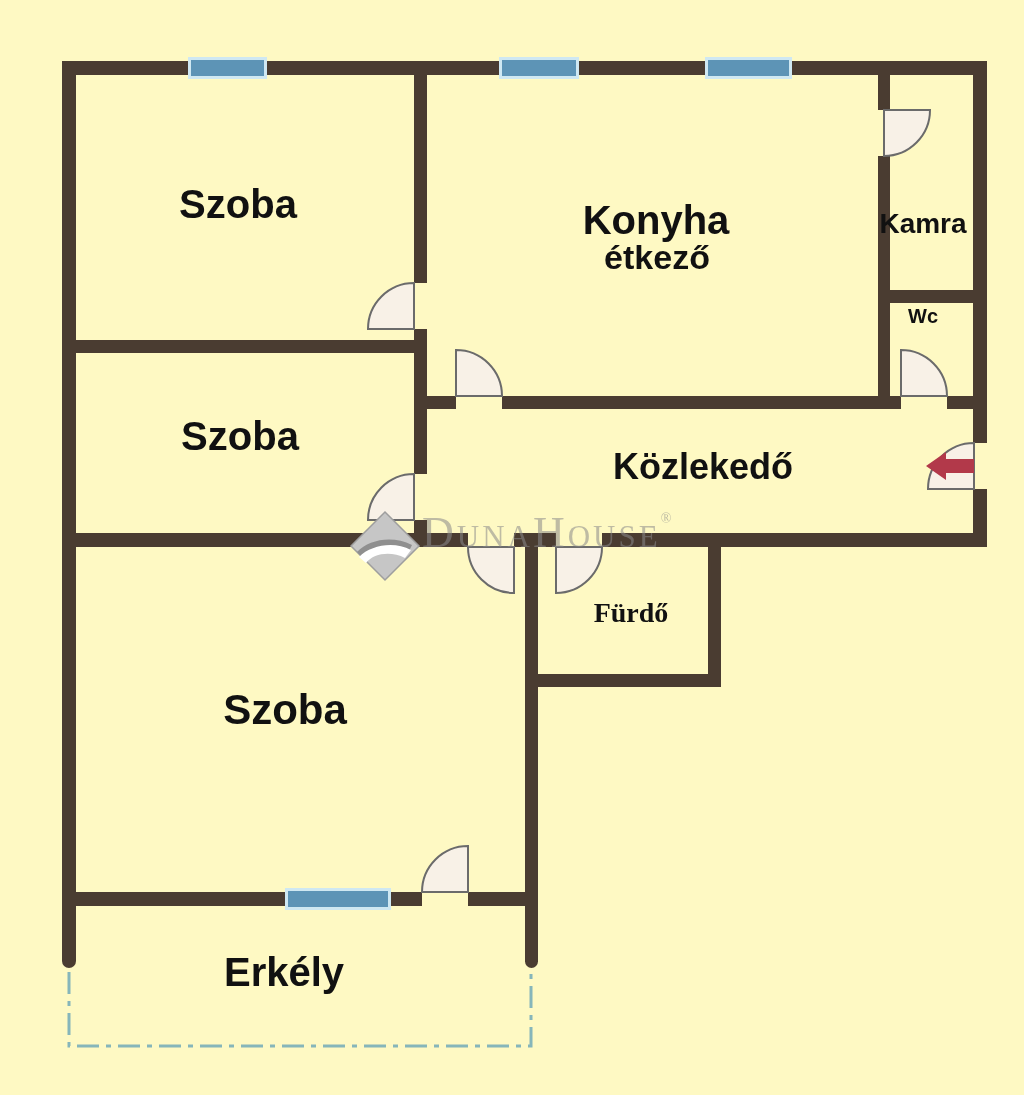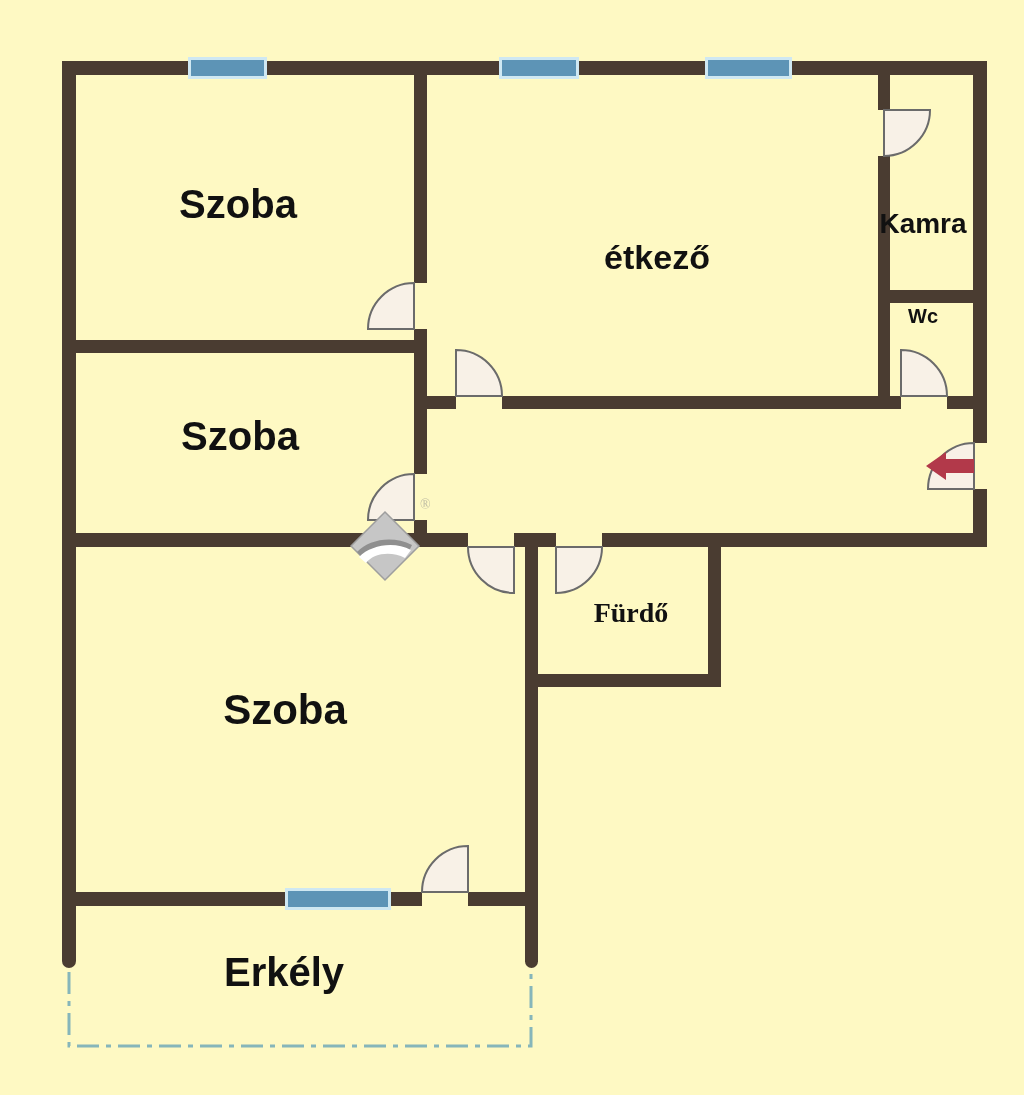--- a/index.html
+++ b/index.html
@@ -109,26 +109,29 @@
     <polygon class="entry-arrow" points="926,466 946,452 946,459 974,459 974,473 946,473 946,480"></polygon>
 
     <g>
       <path d="M385 512 L419 546 L385 580 L351 546 Z" fill="#c6c6c6" stroke="#9e9e9e" stroke-width="1.5"></path>
       <path d="M357 552 C369 539 393 535 412 545 L409 551 C392 543 372 546 362 557 Z" fill="#8f8f8f"></path>
       <path d="M359 557 C371 545 394 541 411 550 L405 558 C391 551 374 553 366 563 Z" fill="#ffffff"></path>
     </g>
   </svg>
 
   <div class="room-label" style="left:238px;top:204px;font-size:40px;">Szoba</div>
+  <div class="room-label" style="left:656px;top:220px;font-size:40px;">Konyha</div>
   <div class="room-label" style="left:657px;top:257px;font-size:34px;">étkező</div>
   <div class="room-label" style="left:923px;top:224px;font-size:28px;">Kamra</div>
   <div class="room-label" style="left:923px;top:316px;font-size:20px;">Wc</div>
   <div class="room-label" style="left:240px;top:436px;font-size:40px;">Szoba</div>
+  <div class="room-label" style="left:703px;top:467px;font-size:36px;">Közlekedő</div>
   <div class="room-label" style="left:631px;top:613px;font-size:28px;font-family:Liberation Serif, serif;">Fürdő</div>
   <div class="room-label" style="left:285px;top:710px;font-size:42px;">Szoba</div>
   <div class="room-label" style="left:284px;top:972px;font-size:40px;">Erkély</div>
 
   <div id="watermark">
     <span style="width:72px;display:inline-block;"></span>
+    <span class="brand">DunaHouse</span>
     <span class="reg">®</span>
   </div>
 
 </div>
 
 </body></html>

